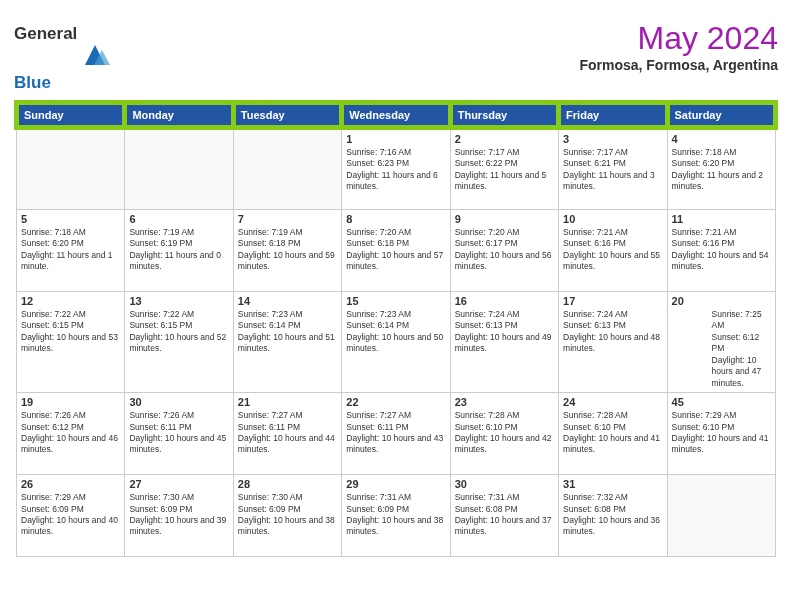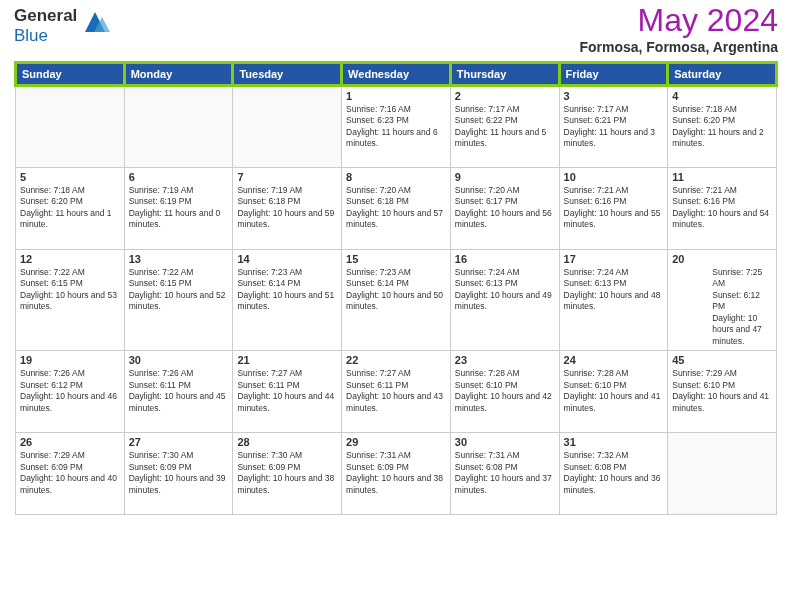--- a/index.html
+++ b/index.html
@@ -6,21 +6,21 @@
     body {
       width: 792px;
       height: 612px;
       font-family: Arial, Helvetica, sans-serif;
       background: #fff;
       overflow: hidden;
     }
     .page {
       width: 792px;
       height: 612px;
-      padding: 2px 14px 10px 14px;
+      padding: 20px 14px 10px 14px;
     }
     .header {
       display: flex;
       justify-content: space-between;
       align-items: flex-start;
       margin-bottom: 6px;
     }
     .logo {
       display: flex;
       align-items: center;
@@ -48,21 +48,21 @@
       width: 100%;
       border-collapse: collapse;
       table-layout: fixed;
     }
     .calendar th {
       background-color: #2255a4;
       color: white;
       font-size: 11px;
       font-weight: bold;
       padding: 4px 5px;
-      border: 3px solid #84cc16;
+      border: 5px solid #84cc16;
       text-align: left;
     }
     .calendar td {
       border: 1px solid #ccc;
       vertical-align: top;
       padding: 3px 4px;
       font-size: 9px;
       color: #333;
       height: 82px;
       width: calc(100% / 7);
@@ -87,21 +87,21 @@
     }
   </style>
 </head>
 <body>
 
 <div class="page">
   <div class="header">
     <div class="logo">
       <div class="logo-text">
         <span style="font-size:17px;font-weight:bold;color:#333;line-height:1.2;">General</span>
-        <span style="font-size:17px;font-weight:normal;color:#1a6bb5;line-height:1.2;">Blue</span>
+        <span style="font-size:17px;font-weight:bold;color:#1a6bb5;line-height:1.2;margin-top:29px;">Blue</span>
       </div>
       <svg width="30" height="30" viewBox="0 0 30 30" style="margin-left:3px;margin-top:-8px;">
         <polygon points="5,25 15,5 25,25" fill="#1a6bb5"></polygon>
         <polygon points="14,25 22,10 30,25" fill="#4a9fd4" opacity="0.7"></polygon>
       </svg>
     </div>
     <div class="title-block">
       <div class="main-title">May 2024</div>
       <div class="subtitle">Formosa, Formosa, Argentina</div>
     </div>

